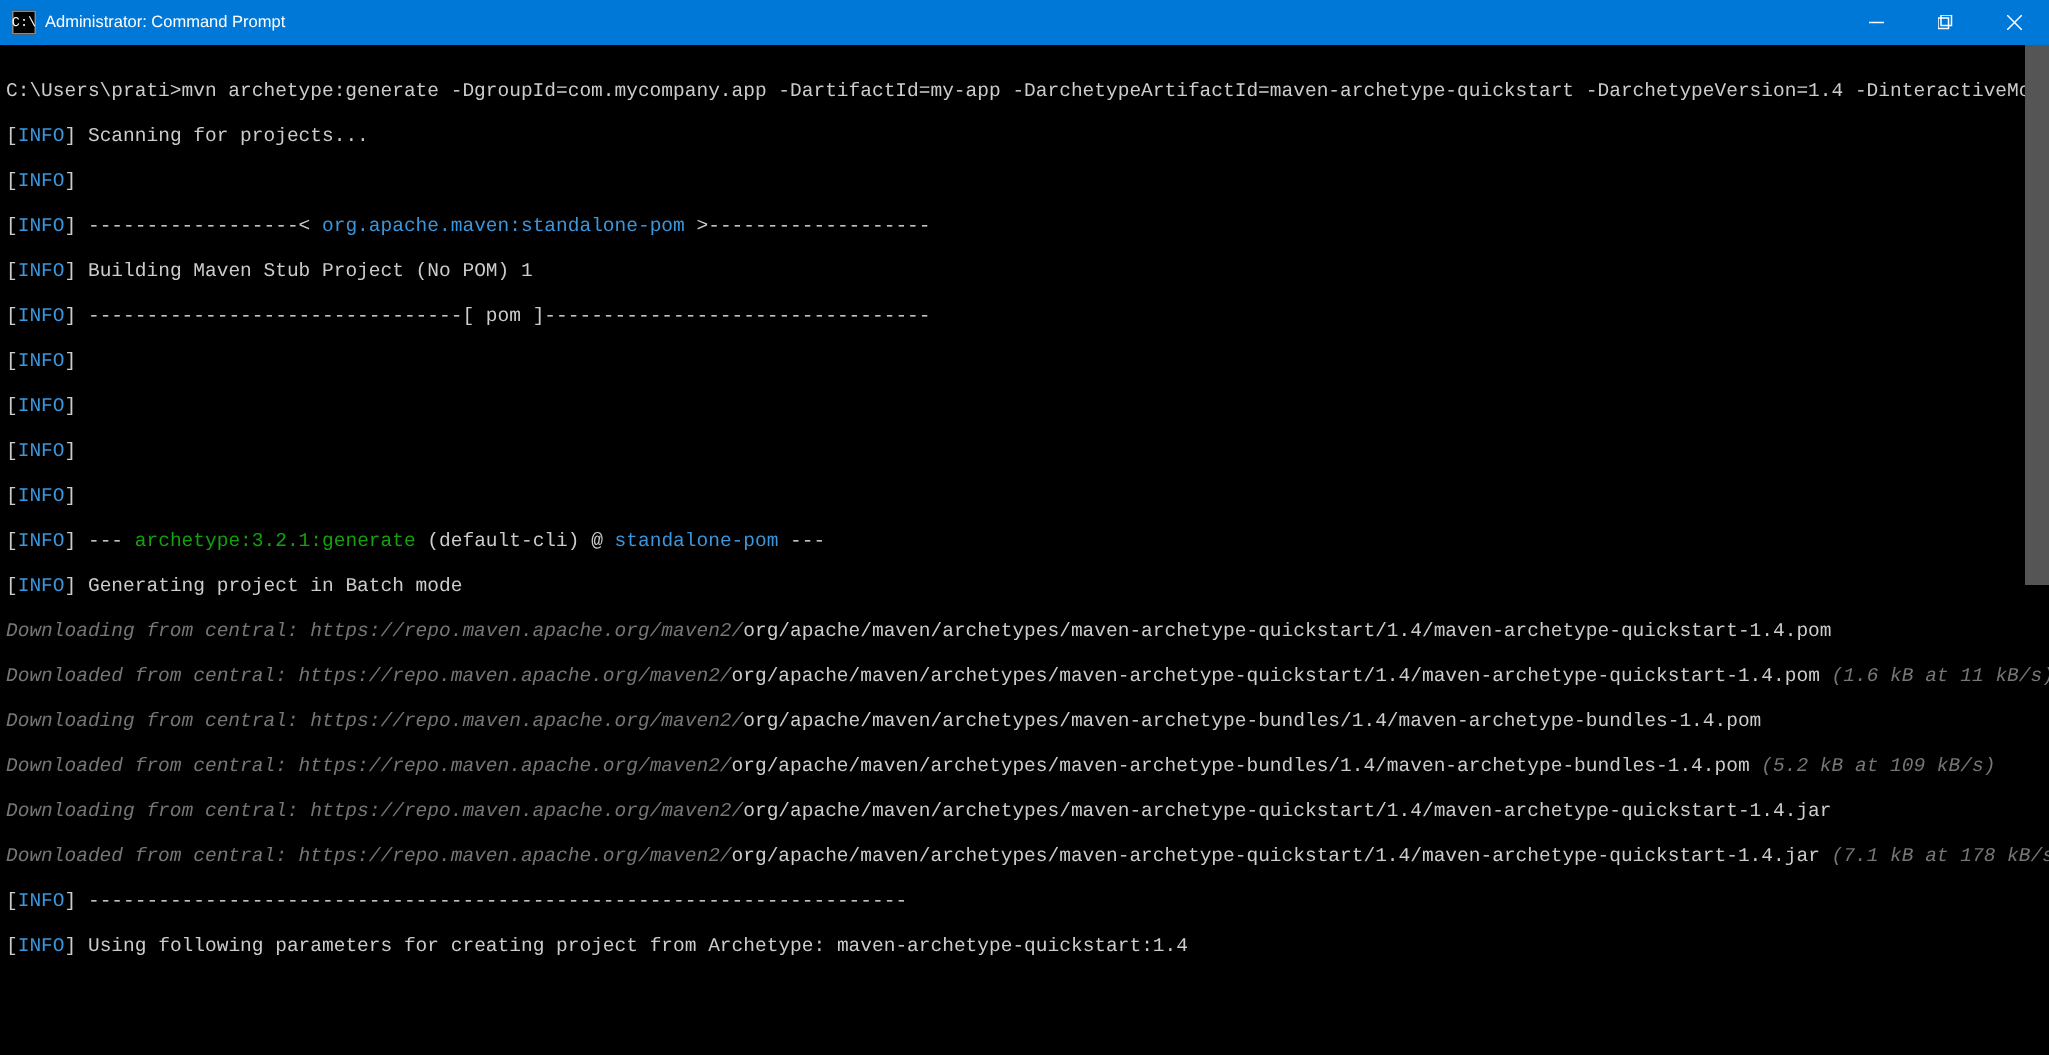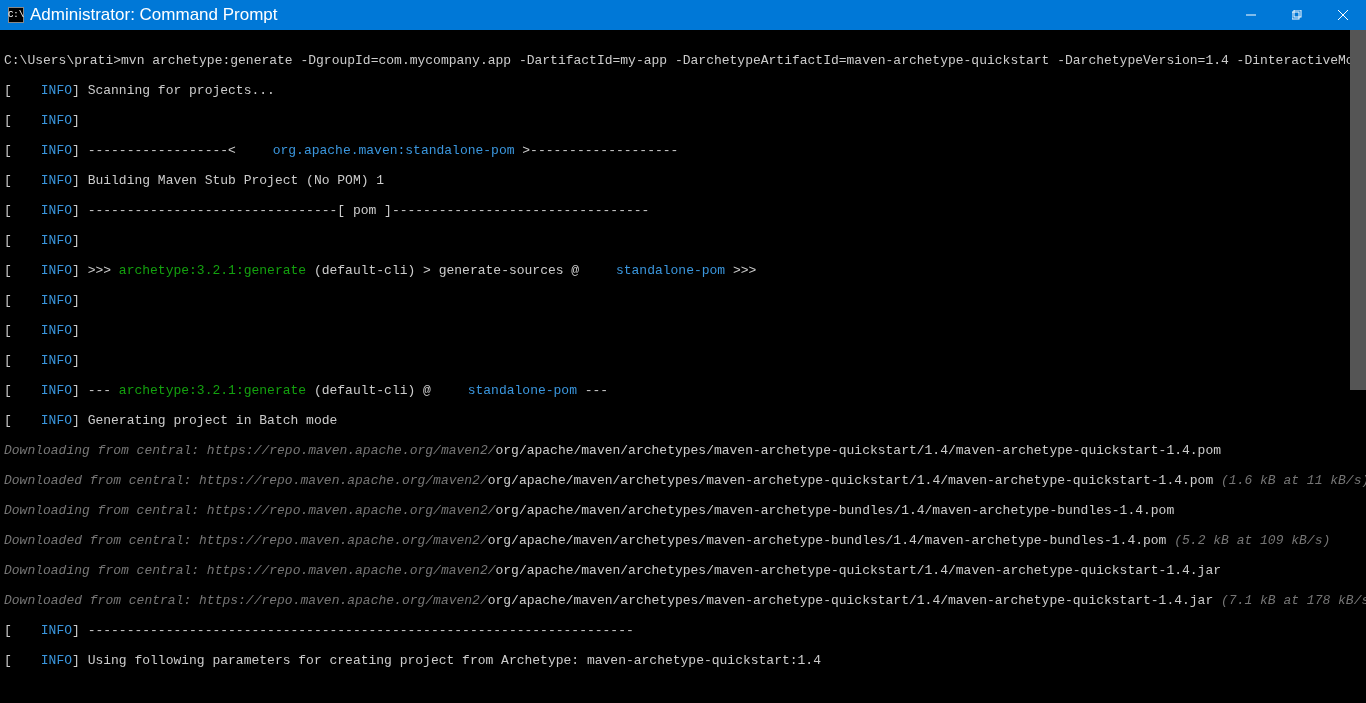--- a/index.html
+++ b/index.html
@@ -25,21 +25,21 @@
       margin-right: 6px;
       display: flex;
       align-items: center;
       justify-content: center;
       background: #000;
       font-size: 9px;
       color: #fff;
       border: 1px solid #888;
     }
     .titlebar-title {
-      font-size: 17px;
+      font-size: 11px;
       font-family: 'Segoe UI', Tahoma, sans-serif;
       flex: 1;
     }
     .titlebar-controls {
       display: flex;
       height: 100%;
     }
     .titlebar-btn {
       width: 46px;
       height: 100%;
@@ -49,21 +49,21 @@
       color: #fff;
     }
     .titlebar-btn svg { width: 10px; height: 10px; }
     .terminal {
       padding: 8px 4px;
       line-height: 15px;
       color: #ccc;
       white-space: pre;
       position: relative;
     }
-    .c-cyan { color: #3a96dd; margin-left: 29px; }
+    .c-cyan { color: #3a96dd; }
     .c-green { color: #13a10e; }
     .c-gray { color: #767676; font-style: italic; }
     .scrollbar-thumb {
       position: absolute;
       right: 0;
       top: 30px;
       width: 16px;
       height: 360px;
       background: #555;
     }
@@ -96,21 +96,20 @@
 </div>
 
 <div class="terminal">
 <div><span>C:\Users\prati&gt;</span><span>mvn archetype:generate -DgroupId=com.mycompany.app -DartifactId=my-app -DarchetypeArtifactId=maven-archetype-quickstart -DarchetypeVersion=1.4 -DinteractiveMode=false</span></div>
 <div>[<span class="c-cyan">INFO</span>]<span> Scanning for projects...</span></div>
 <div>[<span class="c-cyan">INFO</span>]</div>
 <div>[<span class="c-cyan">INFO</span>]<span> ------------------&lt; </span><span class="c-cyan">org.apache.maven:standalone-pom</span><span> &gt;-------------------</span></div>
 <div>[<span class="c-cyan">INFO</span>]<span> Building Maven Stub Project (No POM) 1</span></div>
 <div>[<span class="c-cyan">INFO</span>]<span> --------------------------------[ pom ]---------------------------------</span></div>
 <div>[<span class="c-cyan">INFO</span>]</div>
-<div>[<span class="c-cyan">INFO</span>]<span> &gt;&gt;&gt; </span><span class="c-green">archetype:3.2.1:generate</span><span> (default-cli) &gt; generate-sources @ </span><span class="c-cyan">standalone-pom</span><span> &gt;&gt;&gt;</span></div>
 <div>[<span class="c-cyan">INFO</span>]</div>
 <div>[<span class="c-cyan">INFO</span>]</div>
 <div>[<span class="c-cyan">INFO</span>]</div>
 <div>[<span class="c-cyan">INFO</span>]<span> --- </span><span class="c-green">archetype:3.2.1:generate</span><span> (default-cli) @ </span><span class="c-cyan">standalone-pom</span><span> ---</span></div>
 <div>[<span class="c-cyan">INFO</span>]<span> Generating project in Batch mode</span></div>
 <div><span class="c-gray">Downloading from central: </span><span class="c-gray">https://repo.maven.apache.org/maven2/</span><span>org/apache/maven/archetypes/maven-archetype-quickstart/1.4/maven-archetype-quickstart-1.4.pom</span></div>
 <div><span class="c-gray">Downloaded from central: </span><span class="c-gray">https://repo.maven.apache.org/maven2/</span><span>org/apache/maven/archetypes/maven-archetype-quickstart/1.4/maven-archetype-quickstart-1.4.pom</span><span class="c-gray"> (1.6 kB at 11 kB/s)</span></div>
 <div><span class="c-gray">Downloading from central: </span><span class="c-gray">https://repo.maven.apache.org/maven2/</span><span>org/apache/maven/archetypes/maven-archetype-bundles/1.4/maven-archetype-bundles-1.4.pom</span></div>
 <div><span class="c-gray">Downloaded from central: </span><span class="c-gray">https://repo.maven.apache.org/maven2/</span><span>org/apache/maven/archetypes/maven-archetype-bundles/1.4/maven-archetype-bundles-1.4.pom</span><span class="c-gray"> (5.2 kB at 109 kB/s)</span></div>
 <div><span class="c-gray">Downloading from central: </span><span class="c-gray">https://repo.maven.apache.org/maven2/</span><span>org/apache/maven/archetypes/maven-archetype-quickstart/1.4/maven-archetype-quickstart-1.4.jar</span></div>

